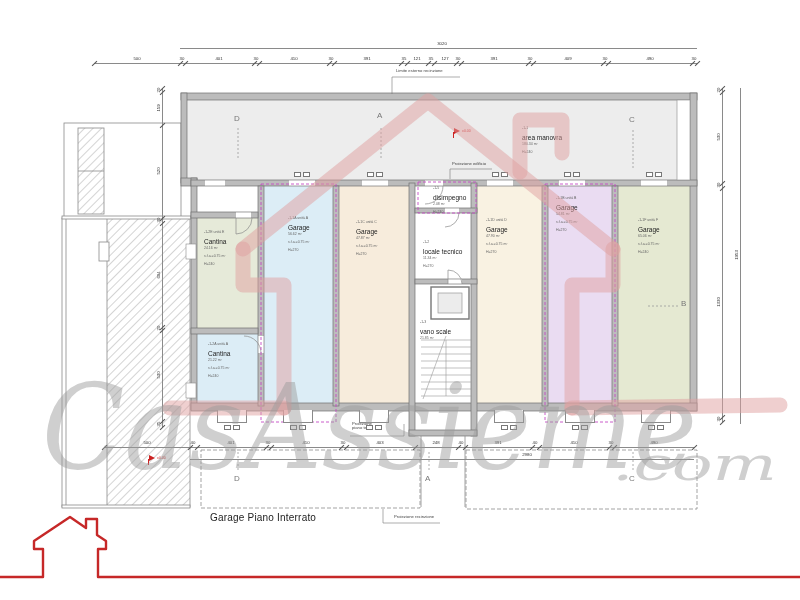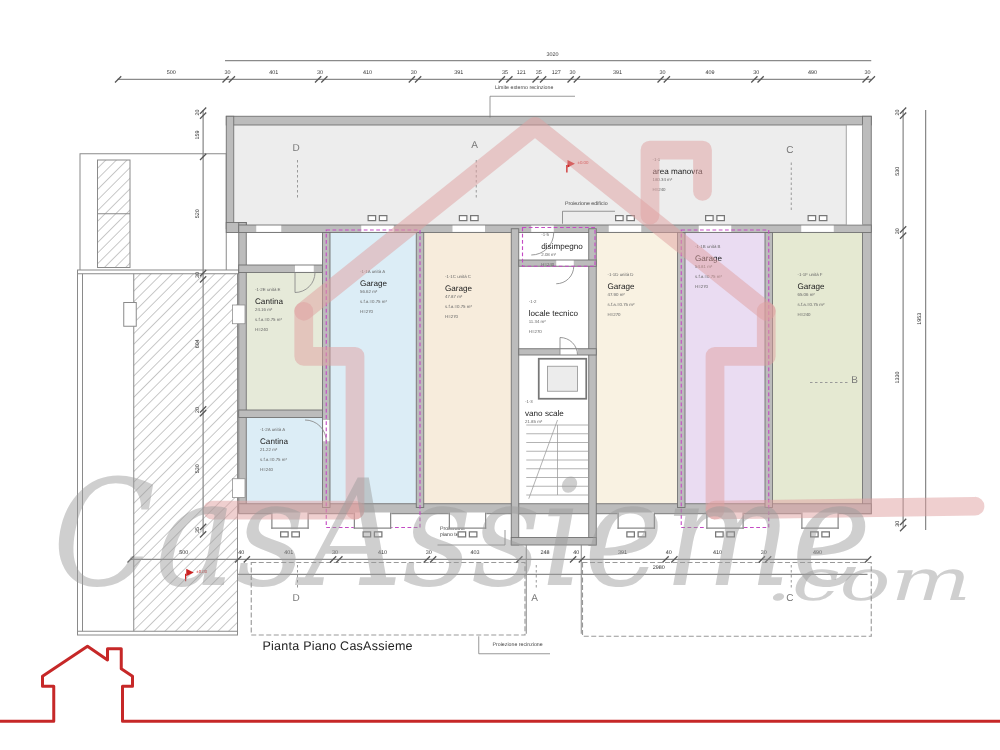--- a/index.html
+++ b/index.html
@@ -367,21 +367,21 @@
       <div class="dmbox" style="left: 648px; top: 425px;"></div>
       <div class="dmbox" style="left: 657px; top: 425px;"></div>
       <div class="notch" style="left: 217px; top: 410px; width: 30px;"></div>
       <div class="notch" style="left: 283px; top: 410px; width: 30px;"></div>
       <div class="notch" style="left: 359px; top: 410px; width: 30px;"></div>
       <div class="notch" style="left: 494px; top: 410px; width: 30px;"></div>
       <div class="notch" style="left: 565px; top: 410px; width: 30px;"></div>
       <div class="notch" style="left: 641px; top: 410px; width: 30px;"></div>
     </div>
 
-  <div id="title" style="left:210px;top:512px;">Pianta Piano CasAssieme</div>
+  <div id="title" style="left:210px;top:512px;">Garage Piano Interrato</div>
 
   <svg id="wm" width="800" height="600" viewBox="0 0 800 600">
     <g fill="none" stroke="#dfa0a0" stroke-opacity="0.5" stroke-width="15" stroke-linecap="round" stroke-linejoin="round">
       <path d="M 243,249 L 428,101 L 613,249"></path>
       <path d="M 243,249 L 243,285 L 284,285 L 284,408"></path>
       <path d="M 613,249 L 613,285 L 572,285 L 572,408"></path>
       <path d="M 170,408 L 284,408"></path>
       <path d="M 572,408 L 780,405"></path>
       <path d="M 520,172 L 520,120 L 562,120 L 562,153"></path>
     </g>

